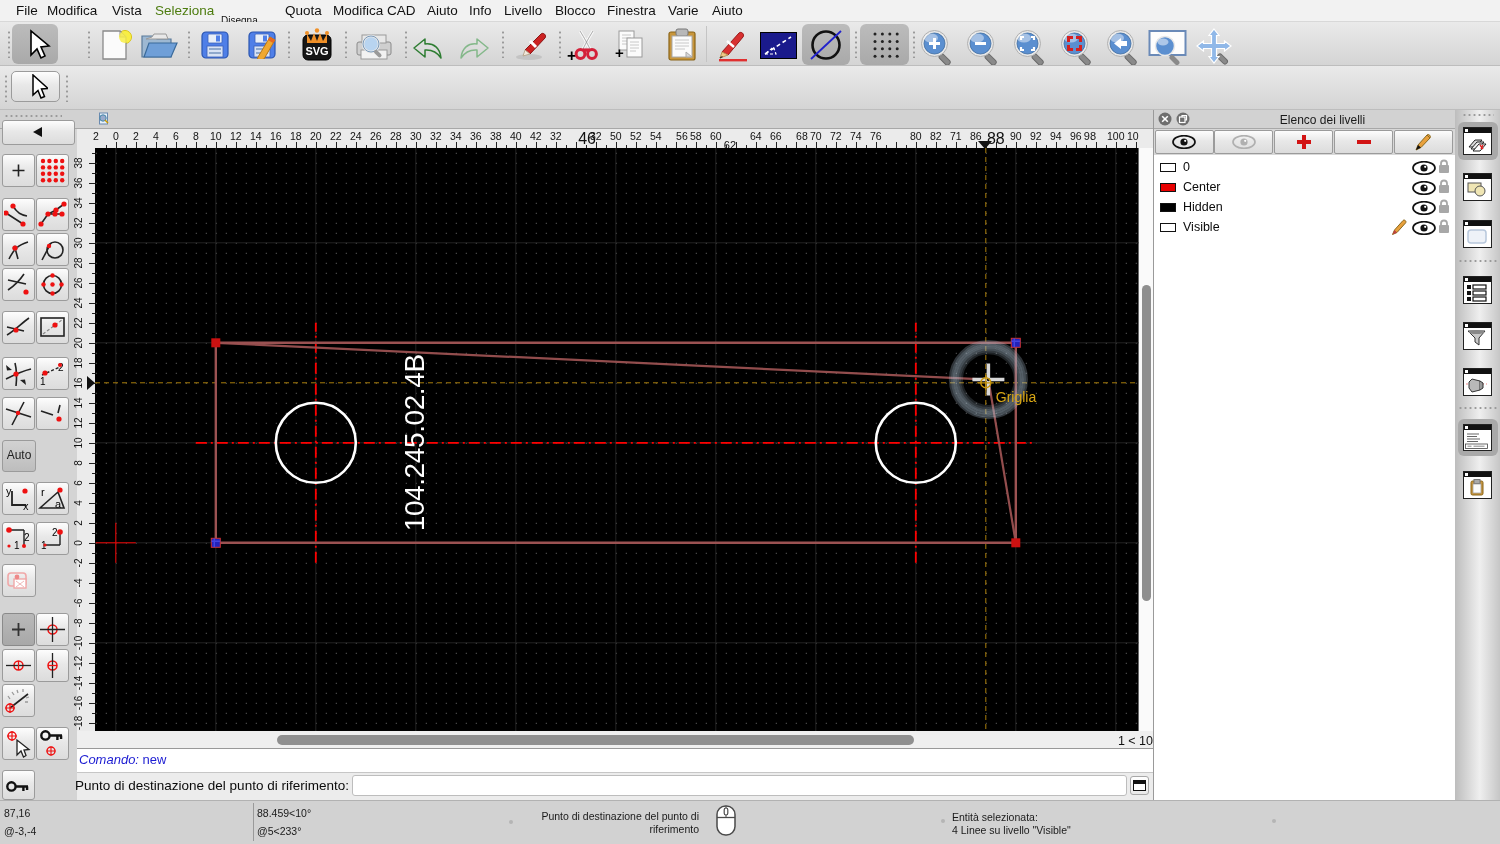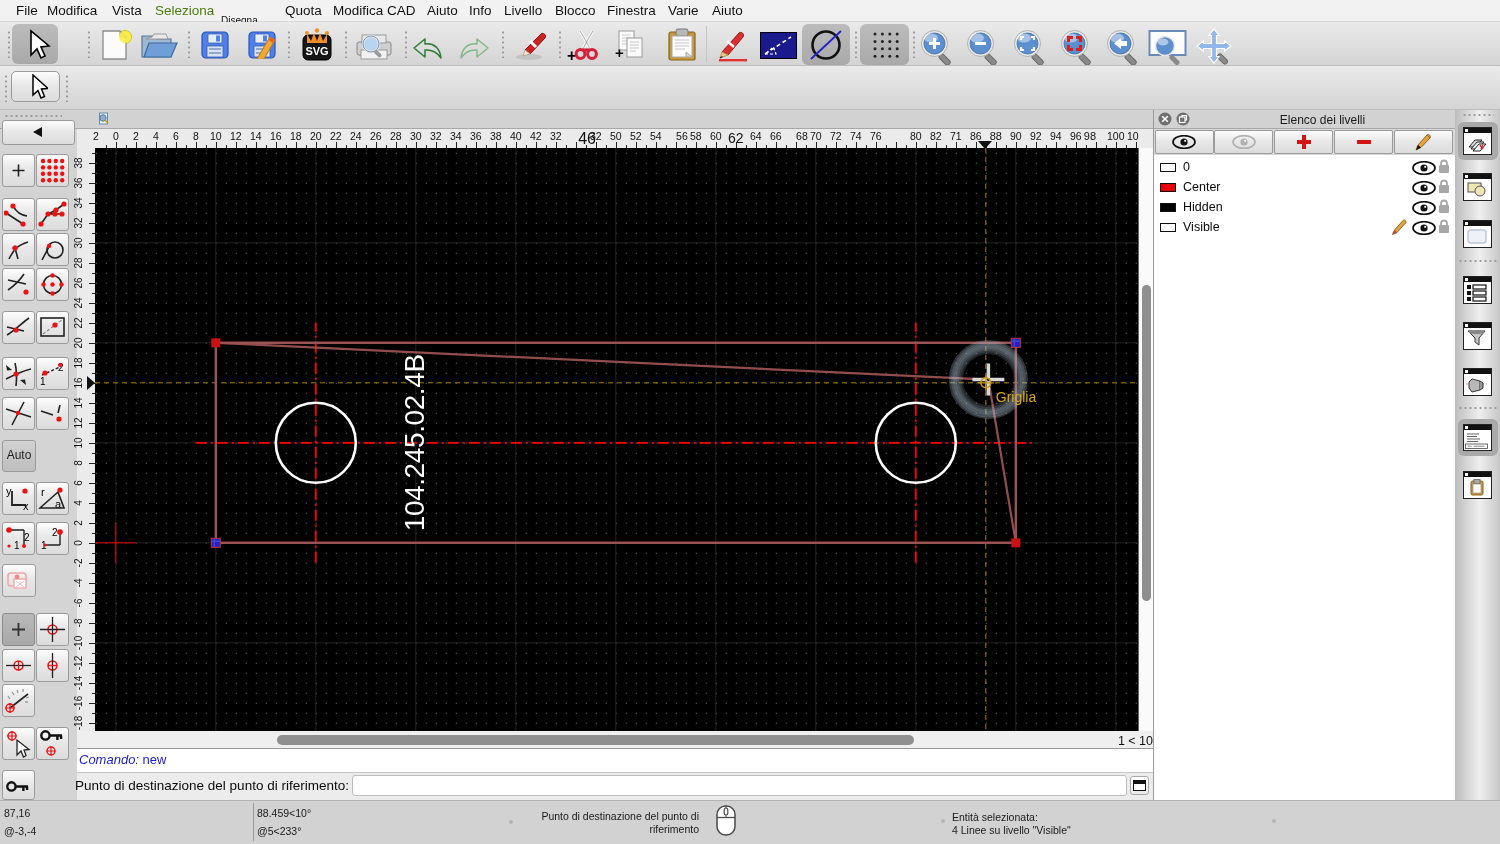--- a/index.html
+++ b/index.html
@@ -481,34 +481,34 @@
       <div class="abs" style="left:446.8px;top:1px;width:24px;text-align:center;font-size:10.5px;color:#111">42</div>
       <div class="abs" style="left:466.8px;top:1px;width:24px;text-align:center;font-size:10.5px;color:#111">32</div>
       <div class="abs" style="left:495px;top:1px;width:24px;text-align:right;font-size:16px;color:#111">46</div>
       <div class="abs" style="left:506.8px;top:1px;width:24px;text-align:center;font-size:10.5px;color:#111">32</div>
       <div class="abs" style="left:526.8px;top:1px;width:24px;text-align:center;font-size:10.5px;color:#111">50</div>
       <div class="abs" style="left:546.8px;top:1px;width:24px;text-align:center;font-size:10.5px;color:#111">52</div>
       <div class="abs" style="left:566.8px;top:1px;width:24px;text-align:center;font-size:10.5px;color:#111">54</div>
       <div class="abs" style="left:586.8px;top:1px;width:24px;text-align:right;font-size:10.5px;color:#111">56</div>
       <div class="abs" style="left:606.8px;top:1px;width:24px;text-align:center;font-size:10.5px;color:#111">58</div>
       <div class="abs" style="left:626.8px;top:1px;width:24px;text-align:center;font-size:10.5px;color:#111">60</div>
-      <div class="abs" style="left:646.8px;top:1px;width:24px;text-align:center;font-size:14px;color:#111">62</div>
+      <div class="abs" style="left:646.8px;top:10px;width:24px;text-align:left;font-size:11px;color:#111">62</div>
       <div class="abs" style="left:666.8px;top:1px;width:24px;text-align:center;font-size:10.5px;color:#111">64</div>
       <div class="abs" style="left:686.8px;top:1px;width:24px;text-align:center;font-size:10.5px;color:#111">66</div>
       <div class="abs" style="left:706.8px;top:1px;width:24px;text-align:right;font-size:10.5px;color:#111">68</div>
       <div class="abs" style="left:726.8px;top:1px;width:24px;text-align:center;font-size:10.5px;color:#111">70</div>
       <div class="abs" style="left:746.8px;top:1px;width:24px;text-align:center;font-size:10.5px;color:#111">72</div>
       <div class="abs" style="left:766.8px;top:1px;width:24px;text-align:center;font-size:10.5px;color:#111">74</div>
       <div class="abs" style="left:786.8px;top:1px;width:24px;text-align:center;font-size:10.5px;color:#111">76</div>
       <div class="abs" style="left:806.8px;top:19px;width:24px;text-align:center;font-size:10.5px;color:#111">78</div>
       <div class="abs" style="left:826.8px;top:1px;width:24px;text-align:center;font-size:10.5px;color:#111">80</div>
       <div class="abs" style="left:846.8px;top:1px;width:24px;text-align:center;font-size:10.5px;color:#111">82</div>
       <div class="abs" style="left:866.8px;top:1px;width:24px;text-align:center;font-size:10.5px;color:#111">71</div>
       <div class="abs" style="left:886.8px;top:1px;width:24px;text-align:center;font-size:10.5px;color:#111">86</div>
-      <div class="abs" style="left:906.8px;top:1px;width:24px;text-align:center;font-size:11px;color:#111">88</div>
+      <div class="abs" style="left:906.8px;top:1px;width:24px;text-align:center;font-size:16px;color:#111">88</div>
       <div class="abs" style="left:926.8px;top:1px;width:24px;text-align:center;font-size:10.5px;color:#111">90</div>
       <div class="abs" style="left:946.8px;top:1px;width:24px;text-align:center;font-size:10.5px;color:#111">92</div>
       <div class="abs" style="left:966.8px;top:1px;width:24px;text-align:center;font-size:10.5px;color:#111">94</div>
       <div class="abs" style="left:986.8px;top:1px;width:24px;text-align:center;font-size:10.5px;color:#111">96</div>
       <div class="abs" style="left:1006.8px;top:1px;width:24px;text-align:left;font-size:11px;color:#111">98</div>
       <div class="abs" style="left:1026.8px;top:1px;width:24px;text-align:center;font-size:10.5px;color:#111">100</div>
       <div class="abs" style="left:1046.8px;top:1px;width:24px;text-align:center;font-size:10.5px;color:#111">102</div>
     </div>
     <div class="abs" style="left:105.8px;top:144.5px;width:1px;height:3.5px;background:#222"></div>
     <div class="abs" style="left:115.8px;top:142.0px;width:1px;height:6px;background:#222"></div>

